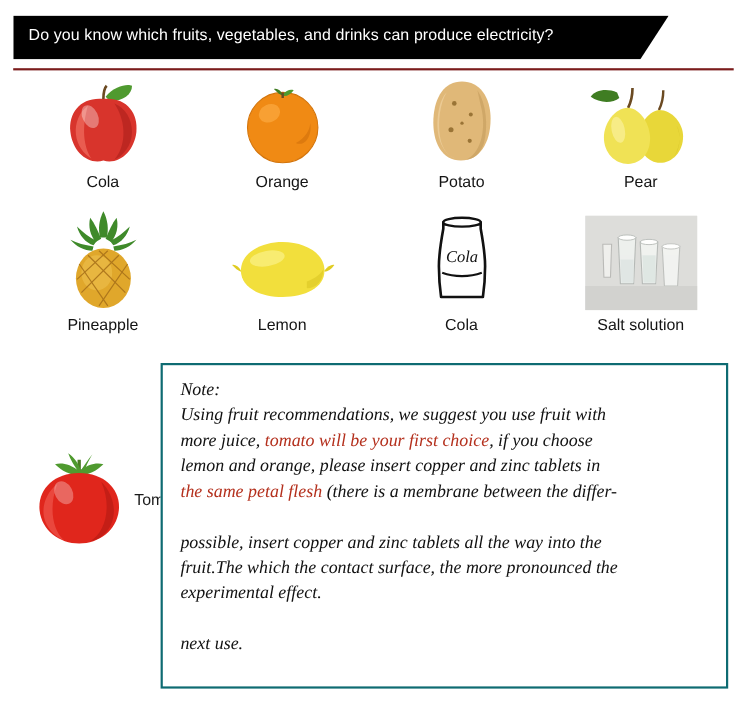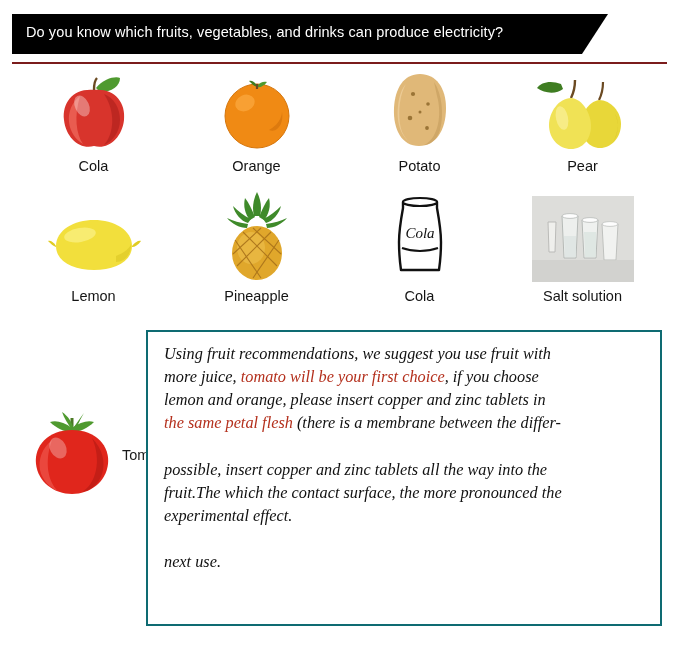--- a/index.html
+++ b/index.html
@@ -195,33 +195,20 @@
           <path d="M40 28 C28 28 18 42 18 55 C18 69 28 79 40 79 C52 79 60 69 60 56 C60 44 52 29 40 28 Z" fill="#f0e255"></path>
           <ellipse cx="31" cy="48" rx="6" ry="12" fill="#fbf3a6" opacity="0.6" transform="rotate(-12 31 48)"></ellipse>
           <path d="M84 44 C88 52 88 64 82 72 C88 62 88 50 84 44 Z" fill="#cdb81f" opacity="0.6"></path>
         </svg>
       </div>
       <div class="caption">Pear</div>
     </div>
   </div>
 
   <div class="row" style="margin-top:22px">
-
-    <div class="cell">
-      <div class="art">
-        <svg width="96" height="76" viewBox="0 0 96 76">
-          <path d="M10 40 C10 24 28 14 48 14 C68 14 86 24 86 40 C86 56 68 64 48 64 C28 64 10 56 10 40 Z" fill="#f2df3c"></path>
-          <path d="M10 40 C8 36 4 34 2 35 C5 38 7 40 10 41 Z" fill="#e0cc22"></path>
-          <path d="M86 40 C89 36 93 34 95 35 C92 39 89 41 86 41 Z" fill="#e0cc22"></path>
-          <ellipse cx="34" cy="29" rx="16" ry="7" fill="#fbf28d" opacity="0.65" transform="rotate(-10 34 29)"></ellipse>
-          <path d="M70 50 C78 47 84 42 85 38 C85 50 78 56 70 56 Z" fill="#d6c11e" opacity="0.5"></path>
-        </svg>
-      </div>
-      <div class="caption">Lemon</div>
-    </div>
 
     <div class="cell">
       <div class="art">
         <svg width="84" height="92" viewBox="0 0 84 92">
           <g fill="#3f8a2a">
             <path d="M42 2 C38 10 37 18 39 26 L45 26 C47 18 46 10 42 2 Z"></path>
             <path d="M30 8 C28 16 30 24 35 30 L40 27 C37 20 34 13 30 8 Z"></path>
             <path d="M54 8 C56 16 54 24 49 30 L44 27 C47 20 50 13 54 8 Z"></path>
             <path d="M18 16 C20 24 26 31 33 33 L36 29 C29 26 23 21 18 16 Z"></path>
             <path d="M66 16 C64 24 58 31 51 33 L48 29 C55 26 61 21 66 16 Z"></path>
@@ -238,20 +225,33 @@
               <path d="M56 42 L22 76"></path>
               <path d="M46 38 L18 64"></path>
           </g>
         </svg>
       </div>
       <div class="caption">Pineapple</div>
     </div>
 
     <div class="cell">
       <div class="art">
+        <svg width="96" height="76" viewBox="0 0 96 76">
+          <path d="M10 40 C10 24 28 14 48 14 C68 14 86 24 86 40 C86 56 68 64 48 64 C28 64 10 56 10 40 Z" fill="#f2df3c"></path>
+          <path d="M10 40 C8 36 4 34 2 35 C5 38 7 40 10 41 Z" fill="#e0cc22"></path>
+          <path d="M86 40 C89 36 93 34 95 35 C92 39 89 41 86 41 Z" fill="#e0cc22"></path>
+          <ellipse cx="34" cy="29" rx="16" ry="7" fill="#fbf28d" opacity="0.65" transform="rotate(-10 34 29)"></ellipse>
+          <path d="M70 50 C78 47 84 42 85 38 C85 50 78 56 70 56 Z" fill="#d6c11e" opacity="0.5"></path>
+        </svg>
+      </div>
+      <div class="caption">Lemon</div>
+    </div>
+
+    <div class="cell">
+      <div class="art">
         <svg width="62" height="88" viewBox="0 0 62 88">
           <path d="M14 8 L48 8 L48 14 C48 14 52 36 52 48 C52 62 50 76 50 76 L12 76 C12 76 10 62 10 48 C10 36 14 14 14 14 Z" fill="#ffffff" stroke="#111111" stroke-width="2.4" stroke-linejoin="round"></path>
           <path d="M14 10 L48 10" stroke="#111111" stroke-width="2"></path>
           <ellipse cx="31" cy="8" rx="17" ry="4" fill="#ffffff" stroke="#111111" stroke-width="2.2"></ellipse>
           <text x="31" y="44" font-family="Liberation Serif, serif" font-style="italic" font-size="15" fill="#111111" text-anchor="middle">Cola</text>
           <path d="M13 54 C24 58 38 58 49 54" stroke="#111111" stroke-width="2" fill="none"></path>
         </svg>
       </div>
       <div class="caption">Cola</div>
     </div>
@@ -293,20 +293,21 @@
       <path d="M50 26 C26 26 12 42 14 60 C16 78 32 90 50 90 C68 90 84 78 86 60 C88 42 74 26 50 26 Z" fill="#e0261c"></path>
       <path d="M30 36 C20 44 16 56 18 66 C20 76 28 84 36 87 C26 78 22 58 30 36 Z" fill="#f2635a" opacity="0.55"></path>
       <path d="M70 34 C80 44 84 58 80 70 C77 80 68 87 60 88 C74 80 80 56 70 34 Z" fill="#ad1812" opacity="0.55"></path>
       <ellipse cx="36" cy="44" rx="8" ry="11" fill="#ffffff" opacity="0.3" transform="rotate(-28 36 44)"></ellipse>
     </svg>
   </div>
   <div class="tomato-caption">Tomato</div>
 </div>
 
 <div class="note-box">
+  <div class="note-label">Note:</div>
   <div class="note-text">
     <span>Using fruit recommendations, we suggest you use fruit with</span><br>
     <span>more juice, </span><span class="hl">tomato will be your first choice</span><span>, if you choose</span><br>
     <span>lemon and orange, please insert copper and zinc tablets in</span><br>
     <span class="hl">the same petal flesh</span><span> (there is a membrane between the differ-</span><br>
     <br>
     <span>possible, insert copper and zinc tablets all the way into the</span><br>
     <span>fruit.The which the contact surface, the more pronounced the</span><br>
     <span>experimental effect.</span><br>
     <br>

